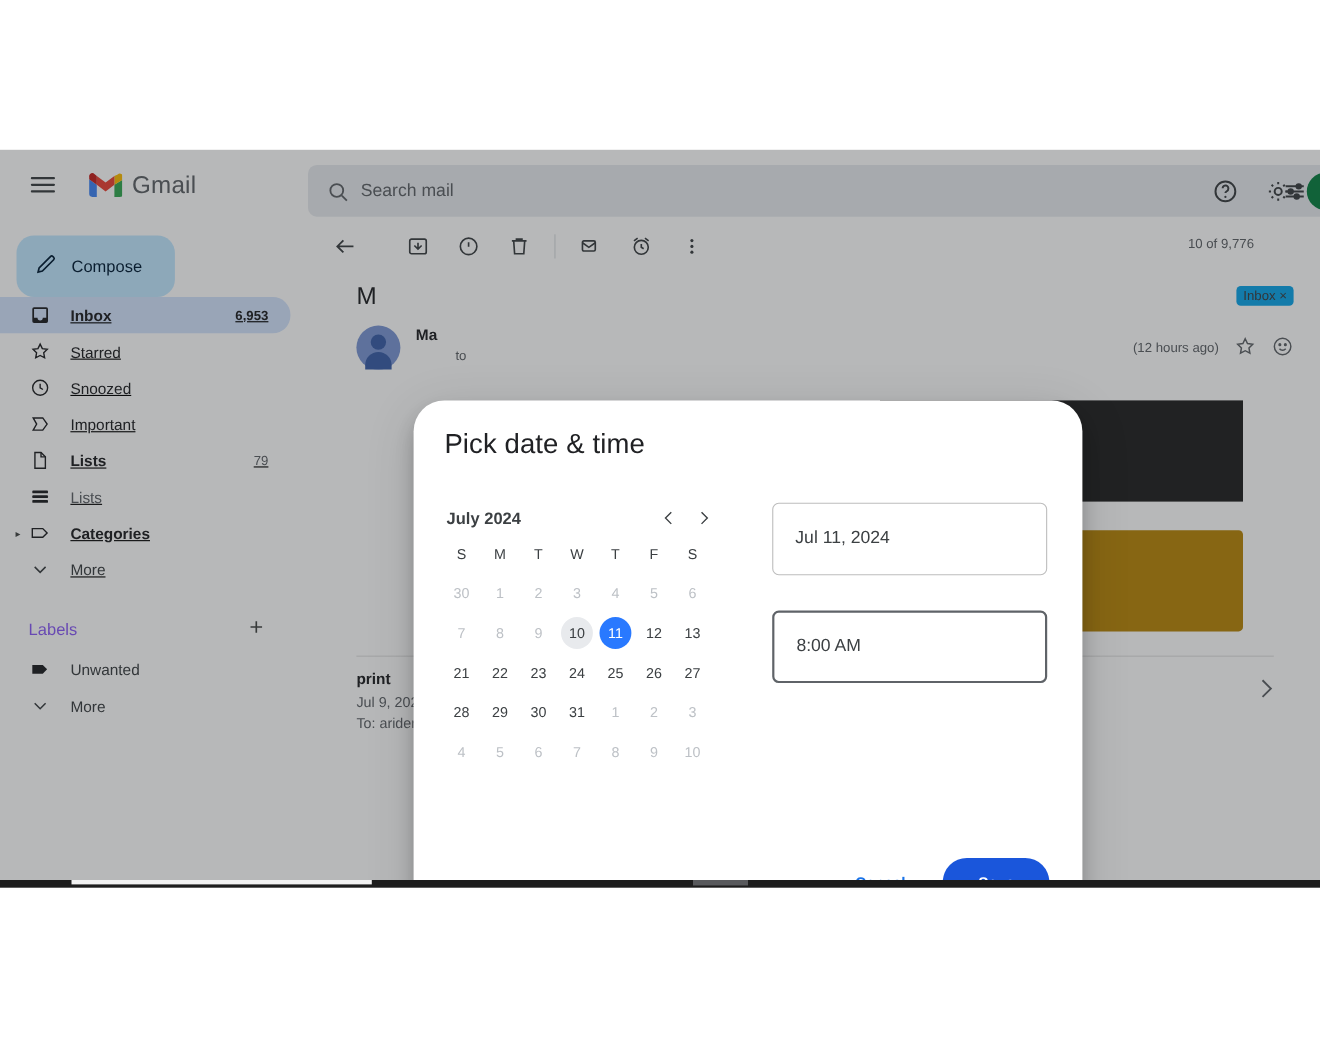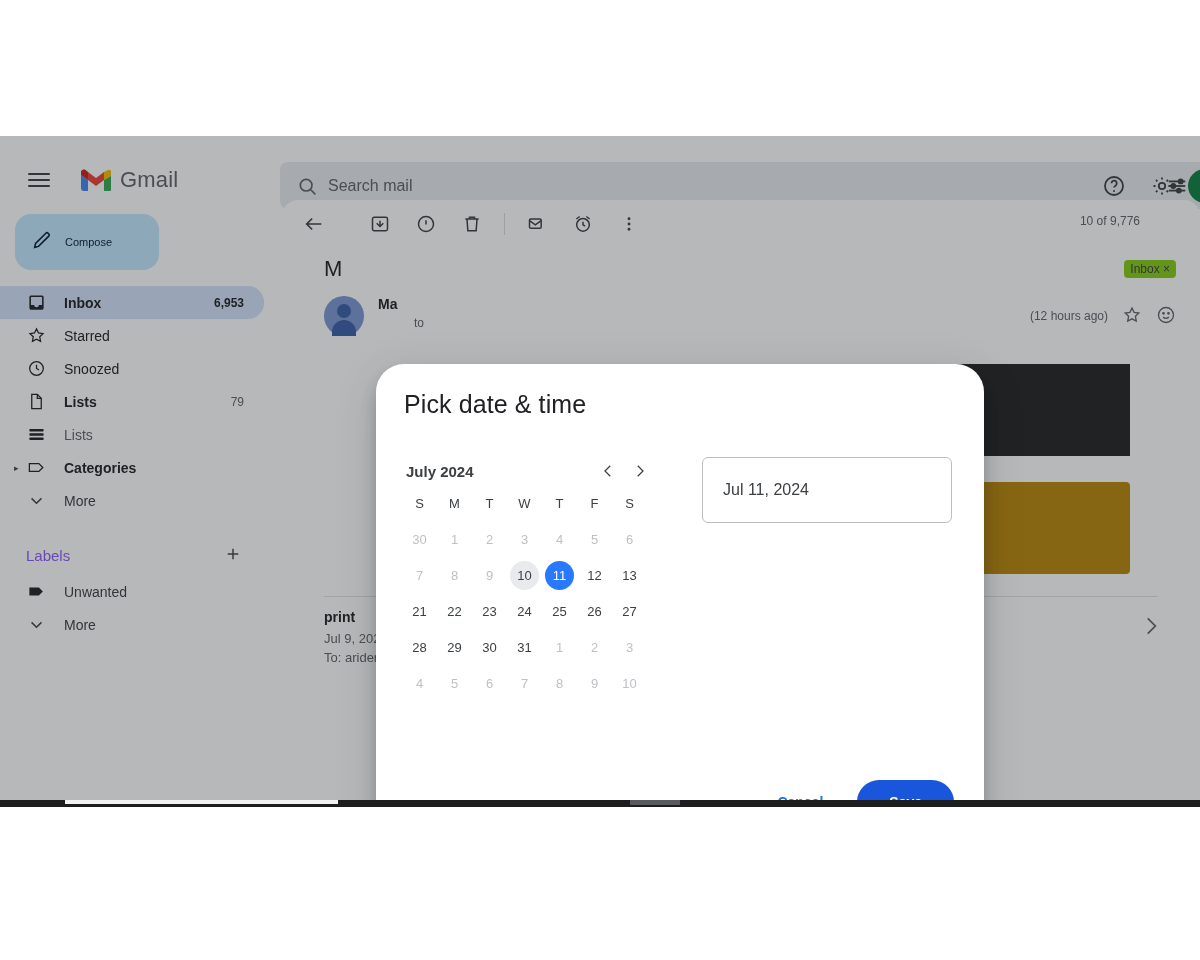--- a/index.html
+++ b/index.html
@@ -32,21 +32,21 @@
   }
   #bottombar .light {
     position:absolute; left:65px; top:0; width:273px; height:4px; background:#f1f1f1;
   }
   #bottombar .mid {
     position:absolute; left:630px; top:0; width:50px; height:5px; background:#58595c;
   }
 
   
   .gm-header {
-    position: absolute; left:0; top:12px; width: 1200px; height: 64px;
+    position: absolute; left:0; top:0; width: 1200px; height: 64px;
     display: flex; align-items: center;
   }
   .hamburger { width: 48px; height: 48px; margin-left: 15px;
     display:flex; align-items:center; justify-content:center; border-radius:50%; }
   .hamburger .bars { width: 22px; }
   .hamburger .bars i { display:block; height:2px; background:#3c4043; margin:4px 0; border-radius:1px;}
   .gm-logo { display:flex; align-items:center; margin-left: 18px; gap: 9px; }
   .gm-logo .mark { width: 30px; height: 23px; position: relative; }
   .gm-wordmark { font-size: 22px; color:#5f6368; letter-spacing:0.2px; }
 
@@ -69,21 +69,21 @@
   .circ-btn { width:44px; height:44px; border-radius:50%; display:flex; align-items:center; justify-content:center;}
   .avatar-green { width: 34px; height: 34px; border-radius: 50%; background:#0b8043; margin-right:-22px; }
 
   
   .sidebar { position:absolute; left:0; top:64px; width: 264px; height: 600px; }
   .compose {
     margin: 14px 0 0 15px; width: 144px; height: 56px;
     background: #c2e7ff; border-radius: 16px;
     display:flex; align-items:center; gap: 12px; padding-left: 16px;
   }
-  .compose .lbl { font-size: 11px; color:#001d35; }
+  .compose .lbl { font-size: 15px; color:#001d35; }
 
   .nav-item {
     height: 33px; display:flex; align-items:center;
     padding-left: 26px; border-radius: 0 16px 16px 0; margin-right: 0px;
     gap: 18px; color:#202124; font-size:14px;
   }
   .nav-item.active { background:#d3e3fd; font-weight: bold; width: 264px; }
   .nav-item .ico { width: 20px; display:flex; justify-content:center; align-items:center; }
   .nav-item .txt { flex:1; }
   .nav-item .cnt { font-size: 12px; padding-right: 20px; font-weight: bold; color:#202124; }
@@ -101,21 +101,21 @@
     position:absolute; left: 282px; top: 64px; width: 918px; height: 600px;
     background:#ffffff; border-radius: 16px;
   }
   .rd-toolbar { height: 48px; display:flex; align-items:center; padding-left: 12px; gap: 6px; }
   .tb-btn { width: 40px; height:40px; border-radius:50%; display:flex; align-items:center; justify-content:center;}
   .tb-sep { width:1px; height: 22px; background:#dadce0; margin: 0 6px; }
   .count { position:absolute; right: 60px; top: 14px; font-size: 12px; color:#5f6368; }
 
   .subject-row { display:flex; align-items:center; padding: 8px 24px 0 42px; gap: 10px;}
   .subject { font-size: 22px; color:#202124; }
-  .chip { background:#84cc16; border-radius: 4px; padding: 2px 6px; font-size:12px; color:#3c4043; }
+  .chip { background:#0ea5e9; border-radius: 4px; padding: 2px 6px; font-size:12px; color:#3c4043; }
 
   .msg-row { display:flex; padding: 14px 24px 0 42px; gap: 14px; }
   .avatar-blue { width: 40px; height:40px; border-radius:50%; background:#7c97d4; position:relative; flex:none;}
   .avatar-blue::before{content:"";position:absolute;left:13px;top:8px;width:14px;height:14px;border-radius:50%;background:#3b5fa8;}
   .avatar-blue::after{content:"";position:absolute;left:8px;top:24px;width:24px;height:16px;border-radius:12px 12px 0 0;background:#3b5fa8;}
   .msg-from { font-size: 14px; font-weight: bold; color:#202124; }
   .msg-to { font-size: 12px; color:#5f6368; margin-top: 4px; margin-left: 36px;}
   .msg-meta { margin-left:auto; display:flex; align-items:center; gap: 14px; font-size:12px; color:#5f6368;}
 
   .dark-banner { margin: 28px 0 0 518px; width: 330px; height: 92px; background:#232323; }
@@ -252,21 +252,21 @@
     <div class="sidebar">
       <div class="compose">
         <span>
           <svg width="22" height="22" viewBox="0 0 24 24" fill="none" stroke="#001d35" stroke-width="1.7">
             <path d="M4 20l1-4.2L16.2 4.6a1.8 1.8 0 012.5 0l.7.7a1.8 1.8 0 010 2.5L8.2 19 4 20z"></path>
           </svg>
         </span>
         <span class="lbl">Compose</span>
       </div>
 
-      <div style="margin-top:16px;position:relative;">
+      <div style="position:relative;text-decoration:underline;">
 
         <div class="nav-item active">
           <span class="ico">
             <svg width="19" height="19" viewBox="0 0 24 24" fill="#202124">
                 <path d="M19 3H5a2 2 0 00-2 2v14a2 2 0 002 2h14a2 2 0 002-2V5a2 2 0 00-2-2zm0 12h-4a3 3 0 01-6 0H5V5h14z"></path>
               </svg>
           </span>
           <span class="txt">Inbox</span>
           <span class="cnt">6,953</span>
         </div>
@@ -283,20 +283,28 @@
         <div class="nav-item">
           <span class="ico">
             <svg width="19" height="19" viewBox="0 0 24 24" fill="none" stroke="#202124" stroke-width="1.6">
                 <circle cx="12" cy="12" r="8.6"></circle>
                 <path d="M12 7.4V12l3.2 2"></path>
               </svg>
           </span>
           <span class="txt">Snoozed</span>
         </div>
 
+        <div class="nav-item">
+          <span class="ico">
+            <svg width="19" height="19" viewBox="0 0 24 24" fill="none" stroke="#202124" stroke-width="1.6">
+                <path d="M4 5h11l5 7-5 7H4l4-7z"></path>
+              </svg>
+          </span>
+          <span class="txt">Important</span>
+        </div>
 
 
         <div class="nav-item b">
           <span class="ico">
             <svg width="19" height="19" viewBox="0 0 24 24" fill="none" stroke="#202124" stroke-width="1.6">
                 <path d="M6 3h7l5 5v13H6z"></path>
                 <path d="M13 3v5h5"></path>
               </svg>
           </span>
           <span class="txt">Lists</span>
@@ -608,20 +616,23 @@
                   <span>10</span>
                 </div>
               </div>
             </div>
         </div>
 
         <div class="fields">
           <div class="field">
             <span>Jul 11, 2024</span>
           </div>
+          <div class="field focused">
+            <span>8:00 AM</span>
+          </div>
         </div>
       </div>
 
       <div class="modal-actions">
         <button class="btn-cancel">Cancel</button>
         <button class="btn-save">Save</button>
       </div>
     </div>
   </div>
 

